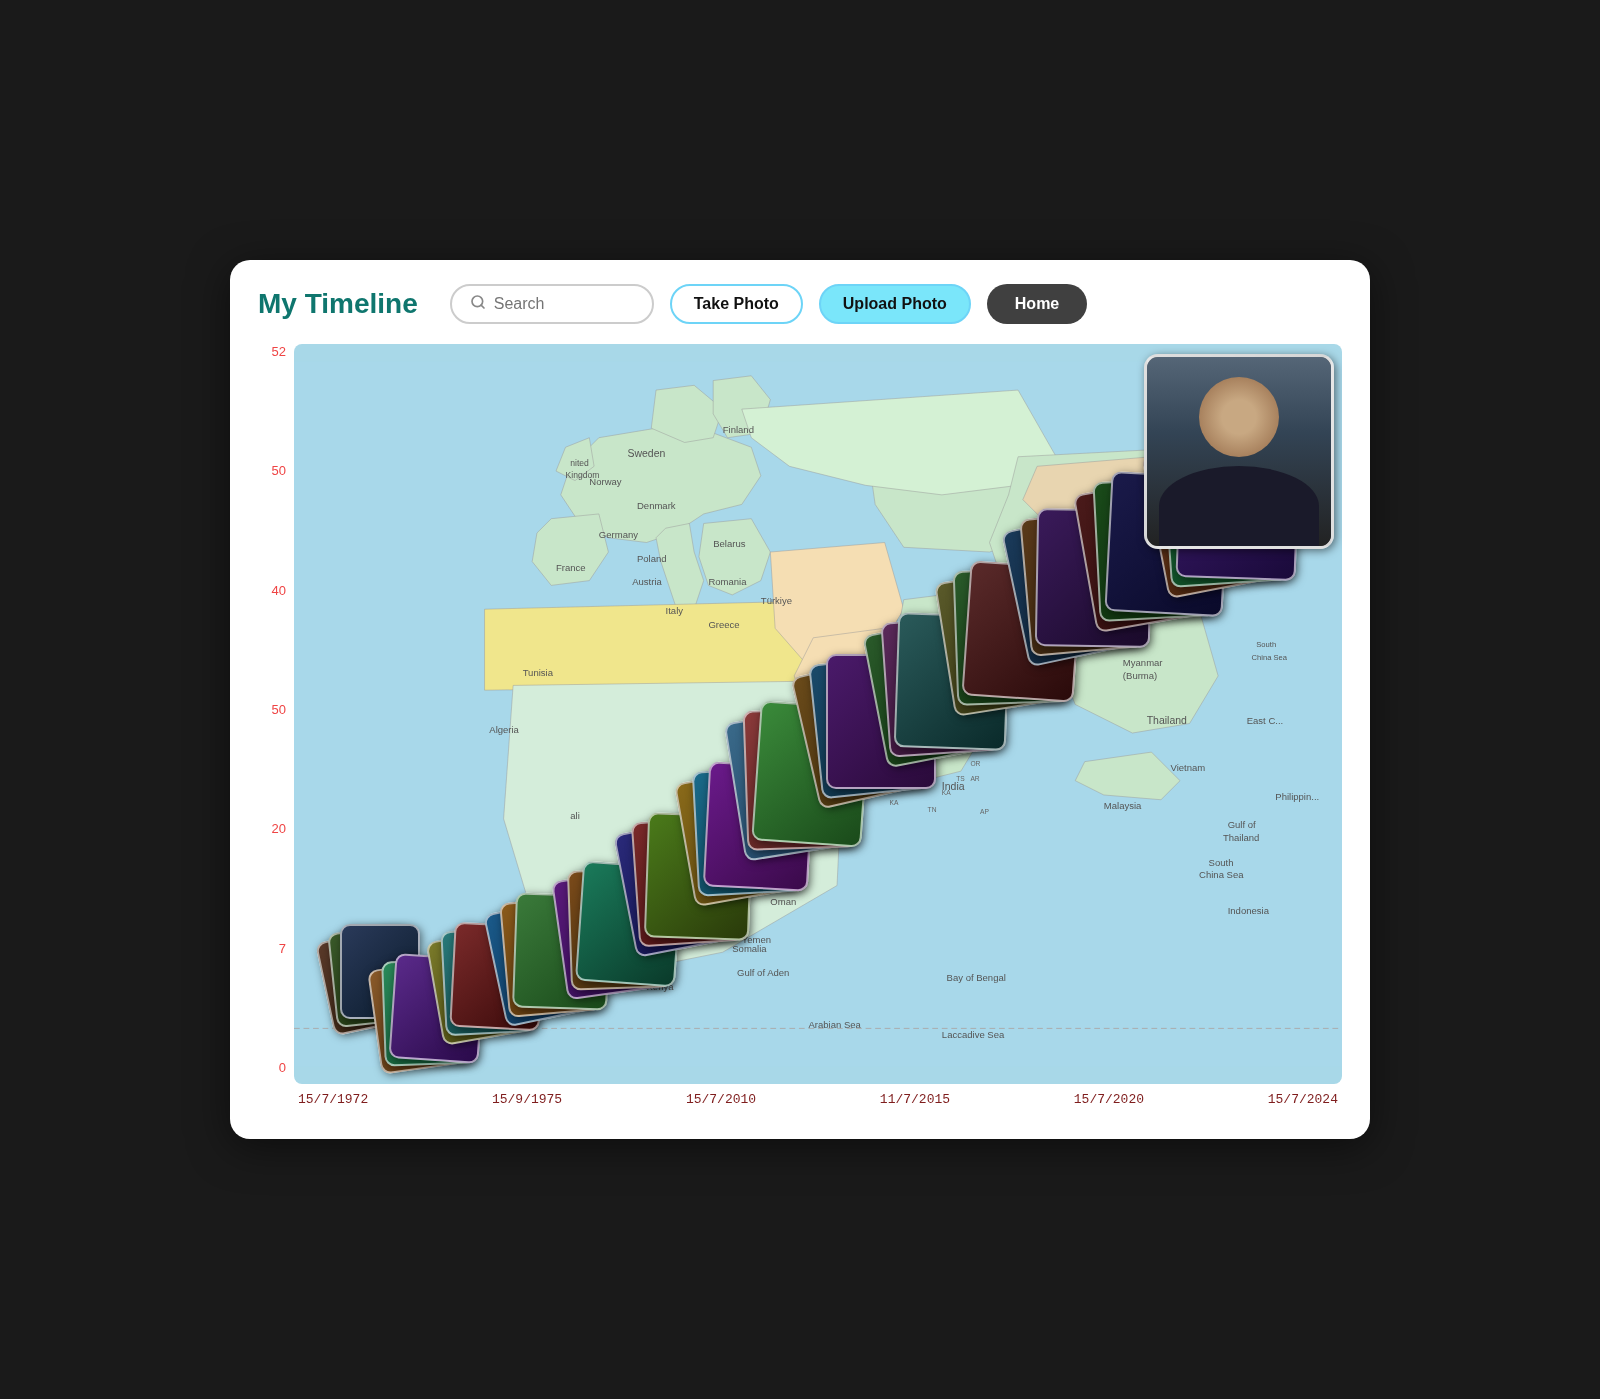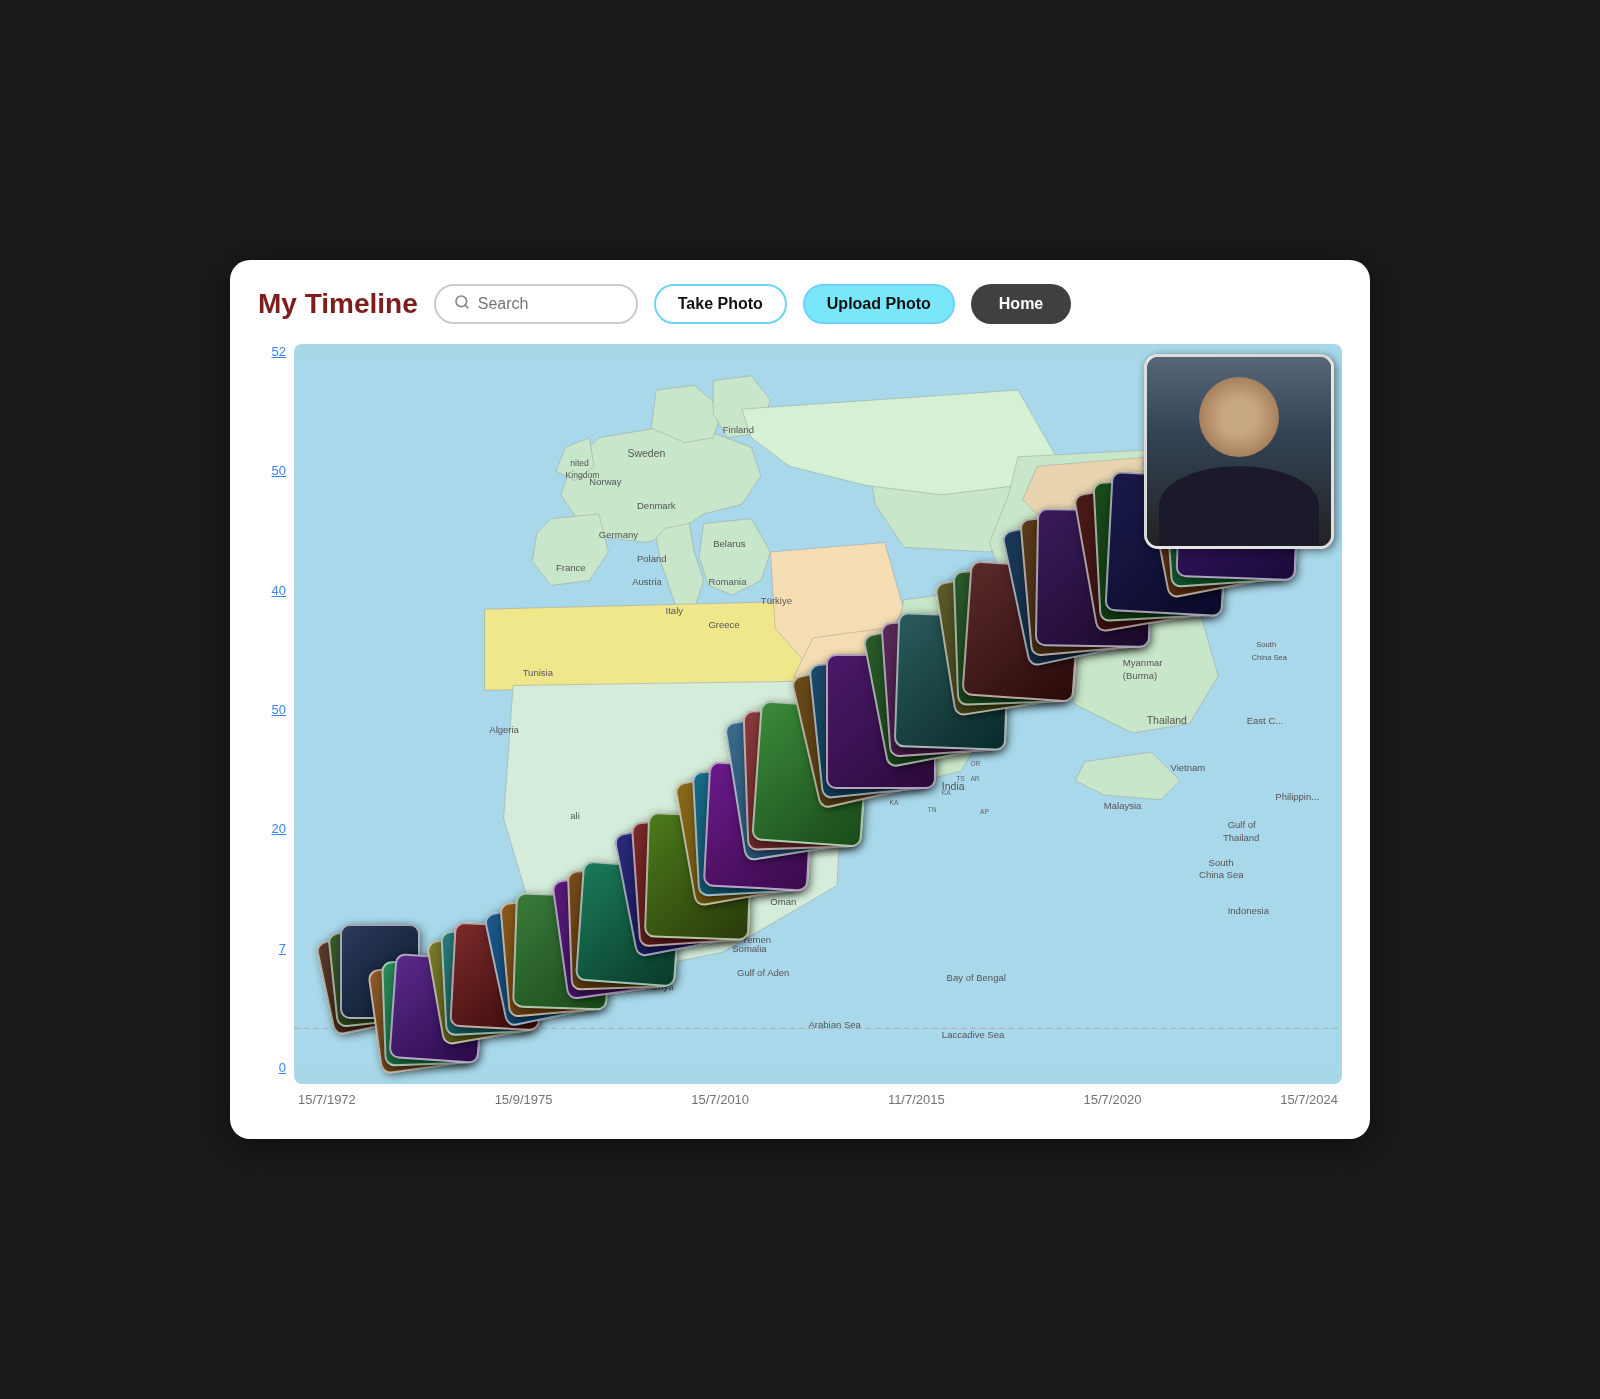--- a/index.html
+++ b/index.html
@@ -20,21 +20,22 @@
     }
     .header {
       display: flex;
       align-items: center;
       gap: 16px;
       margin-bottom: 20px;
     }
     .title {
       font-size: 28px;
       font-weight: 800;
-      color: #7f1d1d;
+      color: #0f766e;
+      margin-right: 16px;
       white-space: nowrap;
     }
     .search-box {
       display: flex;
       align-items: center;
       border: 2px solid #ccc;
       border-radius: 999px;
       padding: 8px 18px;
       gap: 8px;
       background: #fff;
@@ -92,23 +93,22 @@
       display: flex;
       flex-direction: column;
       justify-content: space-between;
       align-items: flex-end;
       padding-right: 8px;
       padding-bottom: 32px;
       min-width: 36px;
     }
     .y-label {
       font-size: 13px;
-      color: #3b82f6;
+      color: #ef4444;
       font-weight: 500;
-      text-decoration: underline;
     }
     .map-and-x {
       flex: 1;
       display: flex;
       flex-direction: column;
     }
     .map-container {
       position: relative;
       width: 100%;
       height: 740px;
@@ -123,22 +123,23 @@
       position: absolute;
       top: 0; left: 0;
     }
     .x-axis {
       display: flex;
       justify-content: space-between;
       padding: 8px 4px 0;
     }
     .x-label {
       font-size: 13px;
-      color: #737373;
+      color: #7f1d1d;
       font-weight: 500;
+      font-family: Liberation Mono, monospace;
     }
     
     .photo-card {
       position: absolute;
       border-radius: 10px;
       overflow: hidden;
       border: 2px solid rgba(255,255,255,0.6);
       box-shadow: 2px 2px 8px rgba(0,0,0,0.5);
       background: #333;
     }

